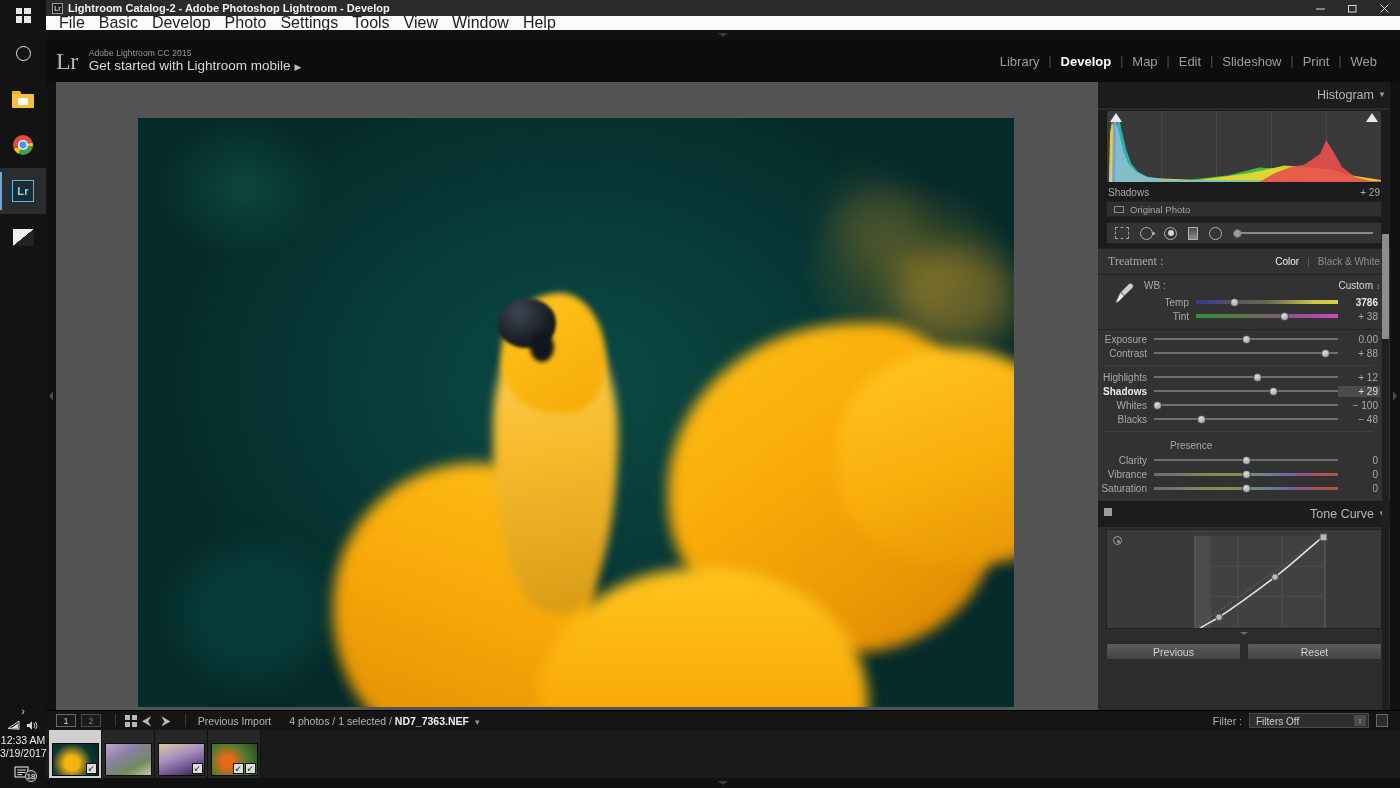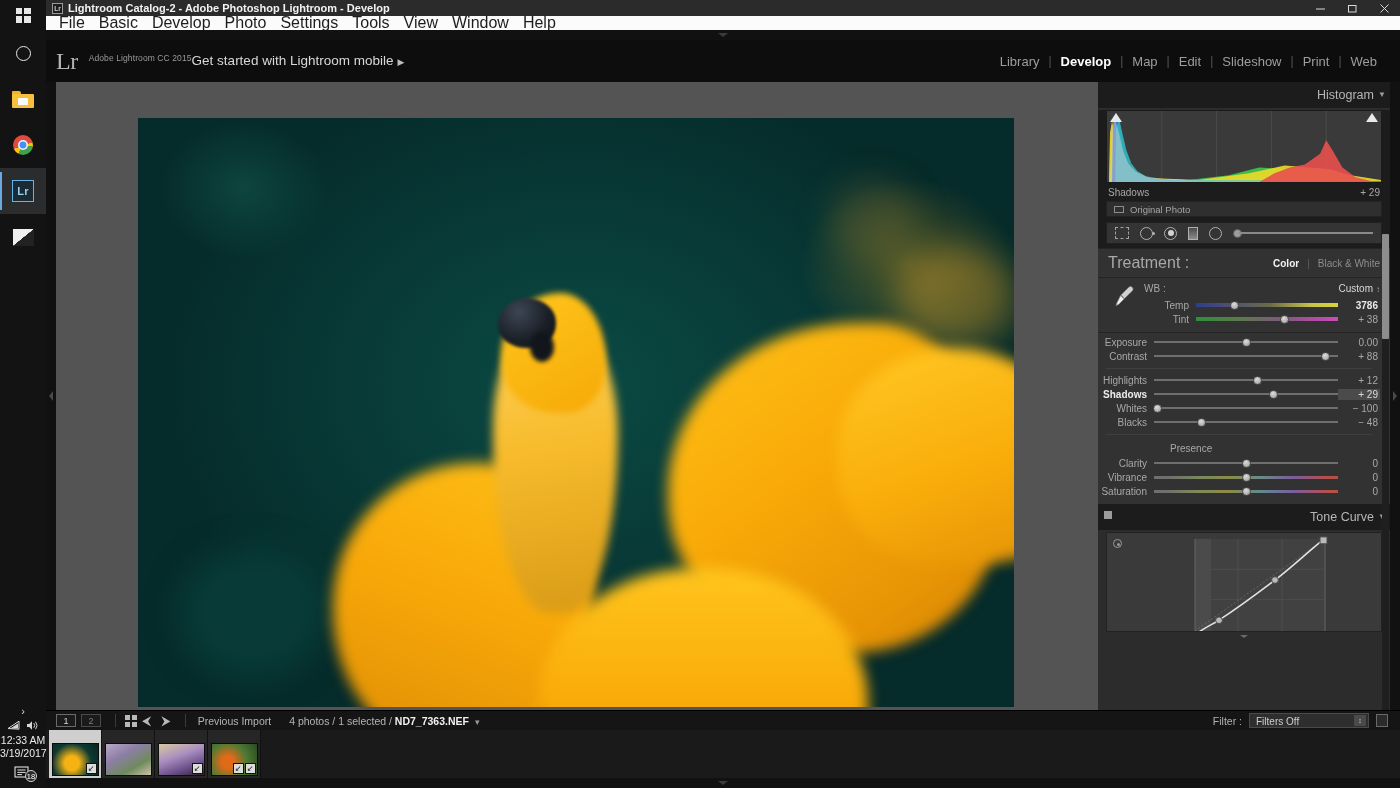--- a/index.html
+++ b/index.html
@@ -105,21 +105,21 @@
   .tri-down { width: 0; height: 0; border-left: 5px solid transparent; border-right: 5px solid transparent;
     border-top: 4px solid #3b3b3b; }
 
   .lr-header {
     position: absolute; left: 0; top: 10px; width: 100%; height: 42px;
     background: #0d0d0d; display: flex; align-items: center;
   }
   .identity { display: flex; align-items: center; padding-left: 10px; }
   .id-lr { color: #b4b4b4; font-size: 24px; font-weight: 300; letter-spacing: -0.5px; padding-right: 11px;
     font-family: "Liberation Serif", serif; }
-  .id-lines { display: flex; flex-direction: row; justify-content: center; }
+  .id-lines { display: flex; flex-direction: column; justify-content: center; }
   .id-small { color: #9a9a9a; font-size: 8.5px; line-height: 10px; letter-spacing: .1px; }
   .id-big { color: #d8d8d8; font-size: 13.5px; line-height: 16px; font-weight: 300; }
   .id-big .arrow { font-size: 9px; color: #bdbdbd; padding-left: 4px; }
 
   .modules { margin-left: auto; display: flex; align-items: center; padding-right: 14px; }
   .mod { color: #9d9d9d; font-size: 13px; padding: 0 9px; font-weight: 400; }
   .mod.active { color: #fff; font-weight: 700; }
   .mod-sep { color: #555; font-size: 12px; }
 
   
@@ -259,24 +259,24 @@
   .brush-slider { flex: 1; height: 12px; display: flex; align-items: center; padding-right: 8px; }
   .brush-track { flex: 1; height: 2px; background: #8a8a8a; position: relative; }
   .brush-knob { width: 9px; height: 9px; border-radius: 50%; background: #9e9e9e;
     border: 1px solid #5a5a5a; margin-right: -3px; }
 
   .panel-block { background: #323232; border-top: 1px solid #242424; }
   .row-treat {
     display: flex; align-items: center; justify-content: space-between;
     padding: 5px 10px 5px 10px; background: #323232;
   }
-  .row-treat .lbl { color: #a8a8a8; font-size: 16px; }
+  .row-treat .lbl { color: #a8a8a8; font-size: 12px; font-family: Liberation Serif, serif; }
   .row-treat .opts { display: flex; align-items: center; gap: 8px; }
   .opt { color: #8d8d8d; font-size: 10px; }
-  .opt.on { color: #f2f2f2; font-weight: 700; }
+  .opt.on { color: #f2f2f2; font-weight: 400; }
   .opt-div { color: #5d5d5d; font-size: 10px; }
 
   .wb-block { display: flex; padding: 3px 10px 6px 8px; background: #323232; border-top: 1px solid #242424; }
   .eyedropper { width: 34px; display: flex; align-items: flex-start; justify-content: center; padding-top: 2px; }
   .wb-right { flex: 1; }
   .wb-head { display: flex; justify-content: space-between; align-items: center; padding: 2px 0 4px 4px; }
   .wb-head .wl { color: #a8a8a8; font-size: 10px; }
   .wb-head .wv { color: #d8d8d8; font-size: 10px; }
   .wb-head .wv .sp { color: #9a9a9a; font-size: 8px; padding-left: 3px; }
 
@@ -713,20 +713,24 @@
               <line x1="88" y1="100" x2="218" y2="6" stroke="#6f6f6f" stroke-width=".8" stroke-dasharray="2 2"></line>
               <path d="M88,104 C95,98 104,94 112,89 C130,77 150,62 168,48 C186,34 200,20 216,7" fill="none" stroke="#e2e2e2" stroke-width="1.6"></path>
               <circle cx="112" cy="89" r="3.4" fill="#b9b9b9" stroke="#4a4a4a" stroke-width="1"></circle>
               <circle cx="168" cy="48" r="3.4" fill="#b9b9b9" stroke="#4a4a4a" stroke-width="1"></circle>
               <rect x="213" y="4" width="7" height="7" fill="#b9b9b9" stroke="#4a4a4a" stroke-width="1"></rect>
             </svg>
           </div>
           <div style="display:flex;align-items:center;justify-content:center;height:8px;">
             <div class="tri-down" style="border-top-color:#6a6a6a;border-left-width:4px;border-right-width:4px;border-top-width:3px;"></div>
           </div>
+          <div class="btn-row">
+            <div class="pbtn">Previous</div>
+            <div class="pbtn">Reset</div>
+          </div>
         </div>
 
       </div>
       <div class="panel-sb">
         <div class="thumb2"></div>
       </div>
     </div>
 
     <div class="film-toolbar">
       <div class="ft-left">

